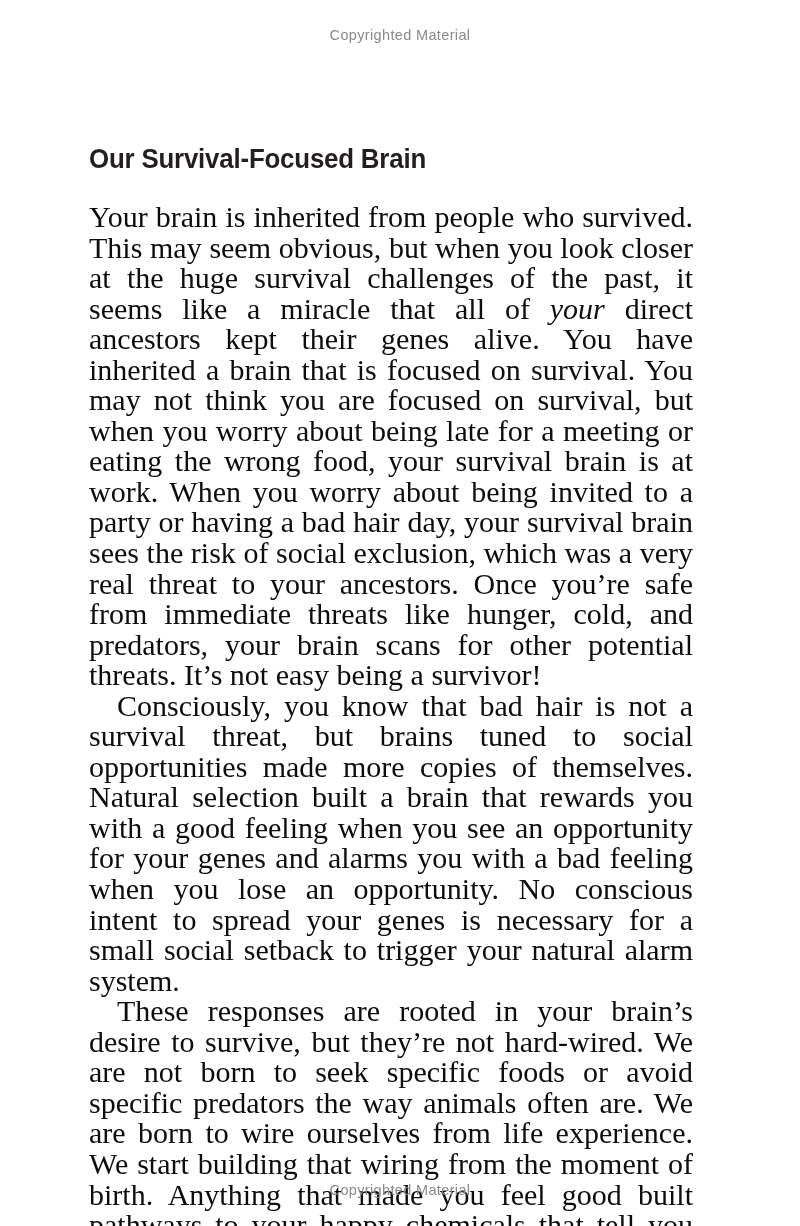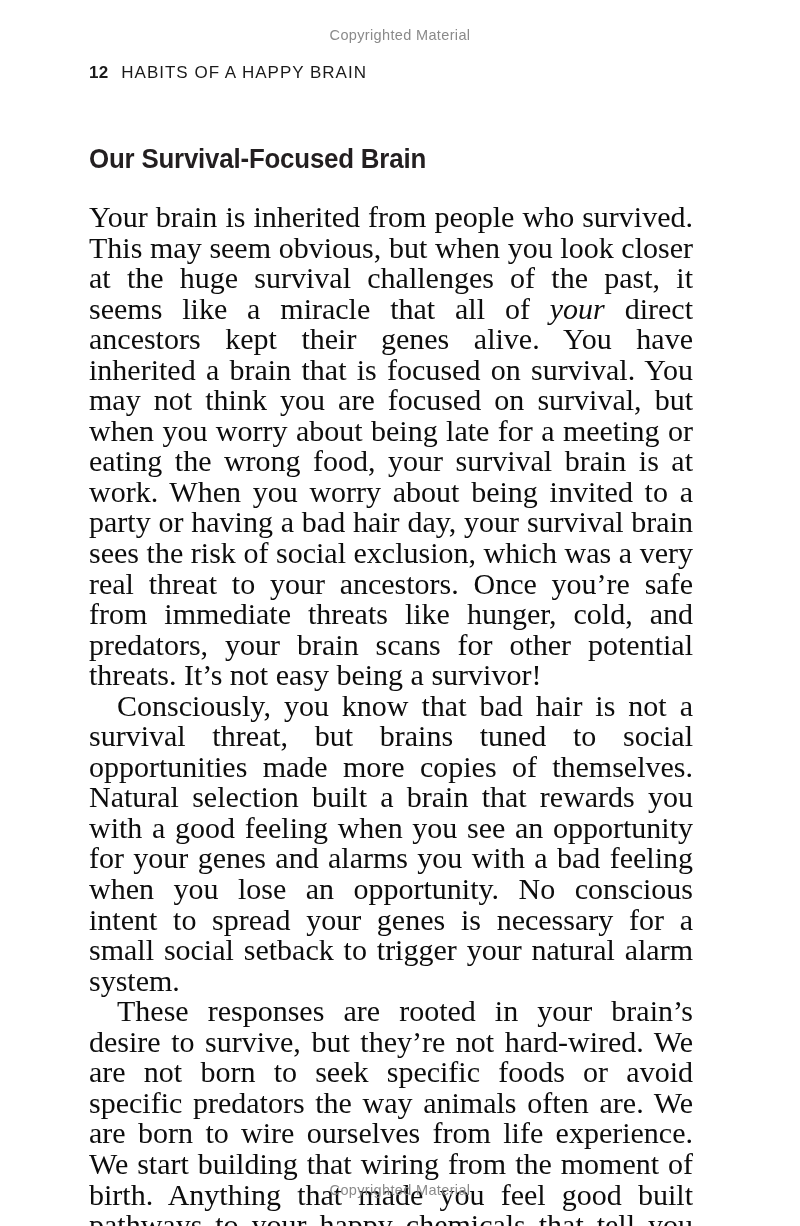--- a/index.html
+++ b/index.html
@@ -95,23 +95,20 @@
     font-style: italic;
   }
 </style>
 </head>
 <body>
 
 <div class="page">
 
   <div class="watermark watermark-top">Copyrighted Material</div>
 
-  <div class="running-head">
-    <span class="folio">12</span><span class="rh-title">HABITS OF A HAPPY BRAIN</span>
-  </div>
 
   <h2 class="section-heading">Our Survival-Focused Brain</h2>
 
   <div class="body-text">
     <p><span>Your brain is inherited from people who survived. This may seem obvious, but when you look closer at the huge survival challenges of the past, it seems like a miracle that all of </span><em>your</em><span> direct ancestors kept their genes alive. You have inherited a brain that is focused on survival. You may not think you are focused on survival, but when you worry about being late for a meeting or eating the wrong food, your survival brain is at work. When you worry about being invited to a party or having a bad hair day, your survival brain sees the risk of social exclusion, which was a very real threat to your ancestors. Once you’re safe from immediate threats like hunger, cold, and predators, your brain scans for other potential threats. It’s not easy being a survivor!</span></p>
 
     <p class="indent">Consciously, you know that bad hair is not a survival threat, but brains tuned to social opportunities made more copies of themselves. Natural selection built a brain that rewards you with a good feeling when you see an opportunity for your genes and alarms you with a bad feeling when you lose an opportunity. No conscious intent to spread your genes is necessary for a small social setback to trigger your natural alarm system.</p>
 
     <p class="indent">These responses are rooted in your brain’s desire to survive, but they’re not hard-wired. We are not born to seek specific foods or avoid specific predators the way animals often are. We are born to wire ourselves from life experience. We start building that wiring from the moment of birth. Anything that made you feel good built pathways to your happy chemicals that tell you “this is good for me.” Whatever felt bad built pathways that say “this is bad for me.” By the time you were seven years old, your core circuits were built. Seven may seem young, since a seven-year-old has little insight into its long-term survival needs. But seven years is a long time for a creature in nature to be practically defenseless. This is why we end up with core</p>
   </div>

